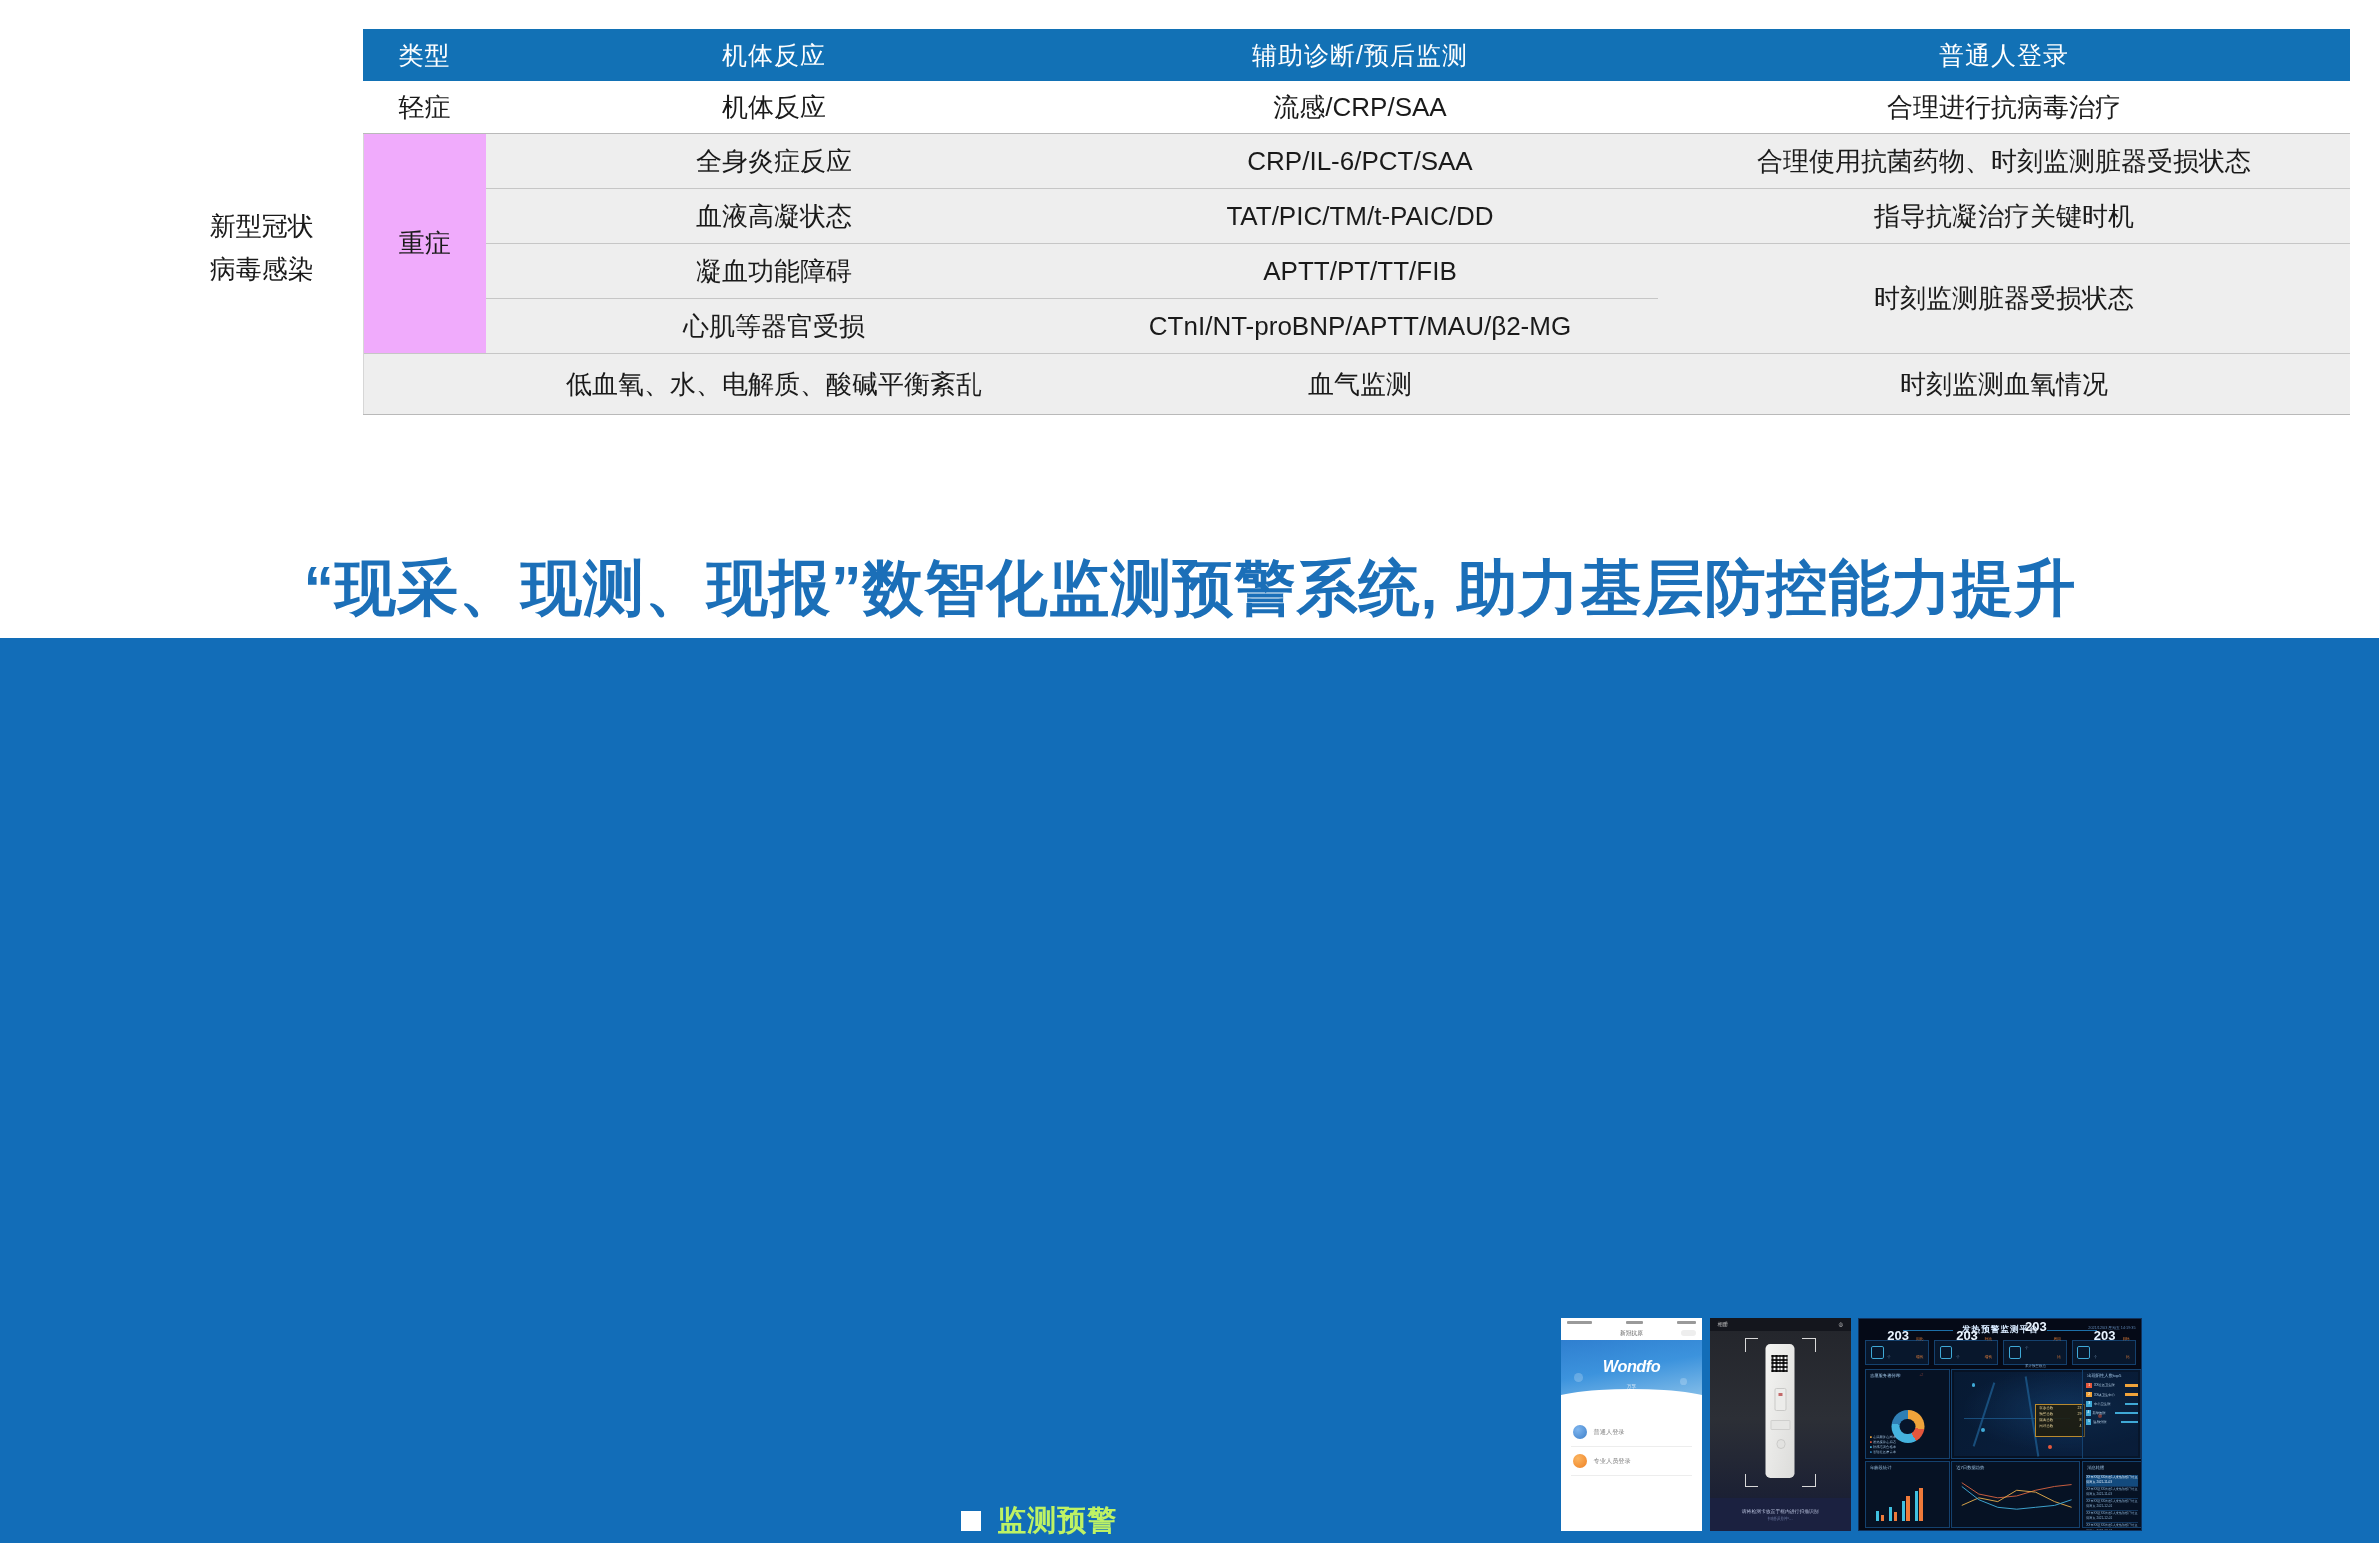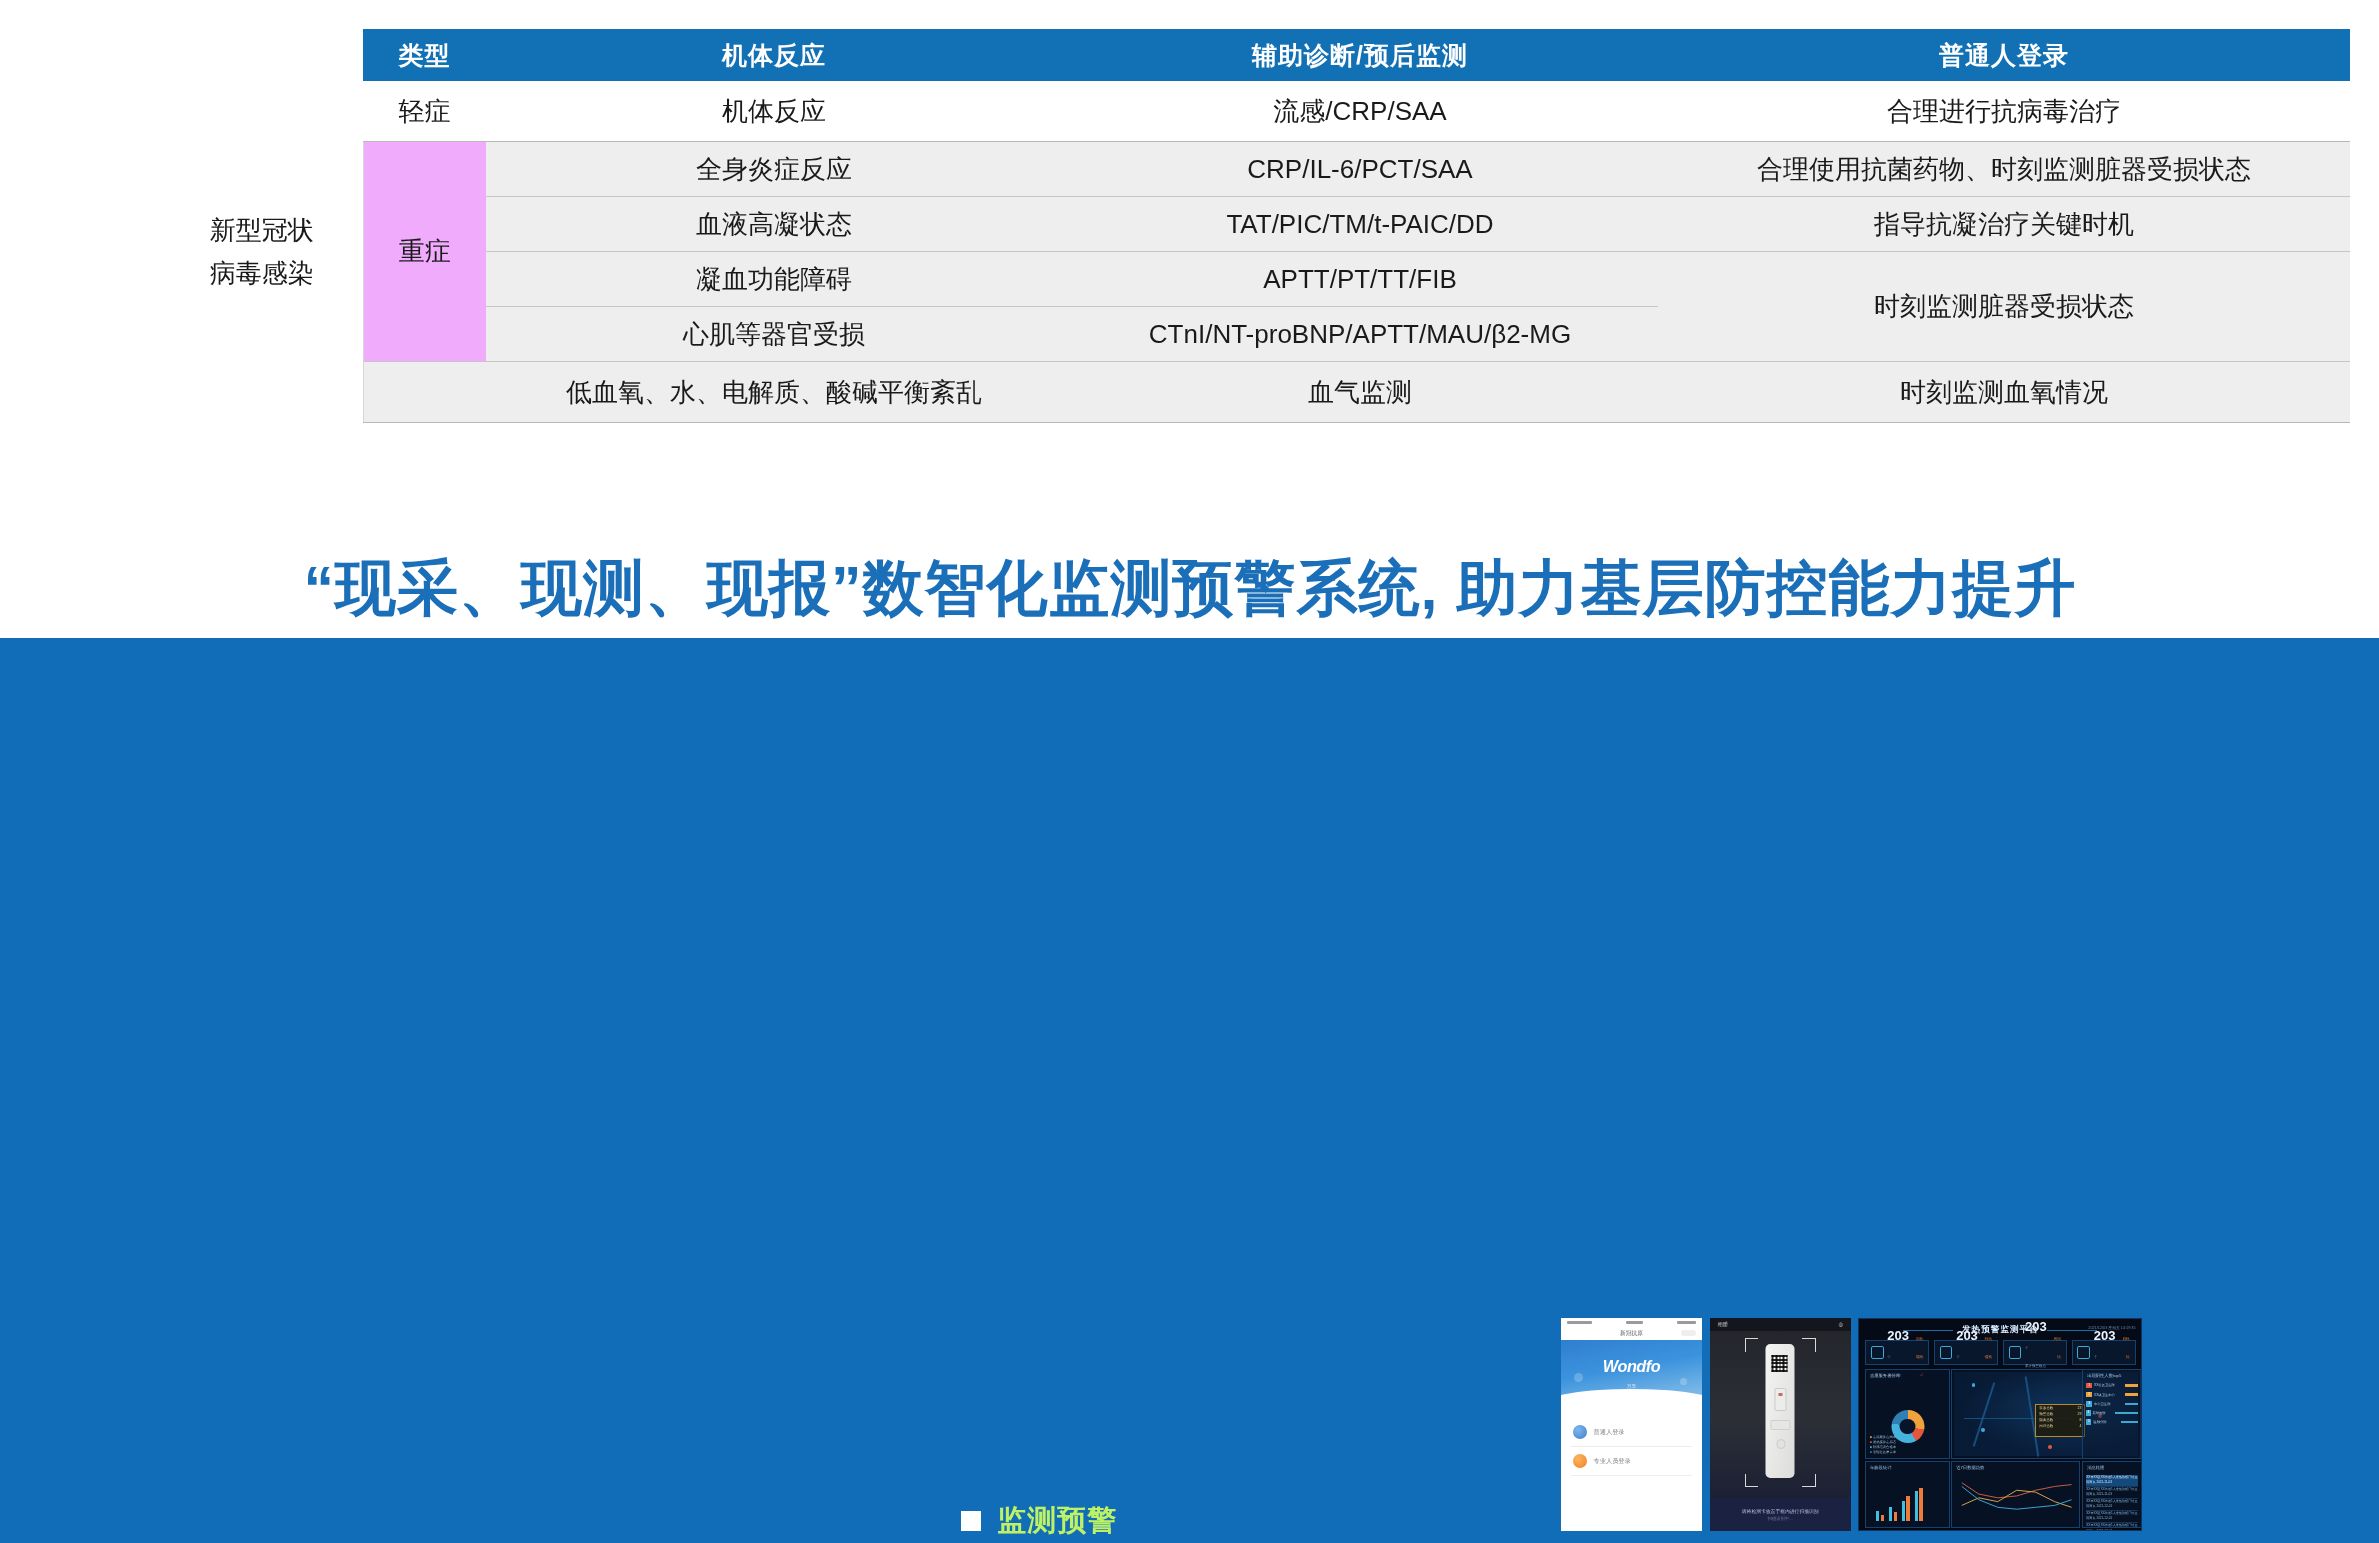--- a/index.html
+++ b/index.html
@@ -29,21 +29,21 @@
     left: 161px;
     top: 29px;
     width: 2188px;
     border-collapse: collapse;
     table-layout: fixed;
   }
   table.dx-table th {
     background: #1271b5;
     color: #ffffff;
     font-size: 25px;
-    font-weight: bold;
+    font-weight: normal;
     height: 50px;
     text-align: center;
     vertical-align: middle;
     letter-spacing: 1px;
   }
   table.dx-table th.th-blank {
     background: #ffffff;
   }
   table.dx-table td {
     font-size: 26px;
@@ -58,21 +58,21 @@
   .c-diag  { width: 596px; }
   .c-mean  { width: 692px; }
 
   td.cell-type {
     background: #ffffff;
     line-height: 1.65;
     font-size: 26px;
   }
   td.shade { background: #eeeeee; }
   td.sev-label { background: #f0abfc; }
-  tr.row-mild td { height: 60px; background:#ffffff; }
+  tr.row-mild td { height: 52px; background:#ffffff; }
   tr.r1 td, tr.r2 td, tr.r3 td, tr.r4 td { height: 54px; }
   tr.r5 td { height: 60px; }
 
   .hline-full {
     border-top: 1.9px solid #b9b9b9;
   }
   .hline-part {
     border-top: 1.4px solid #c6c6c6;
   }
   .botline { border-bottom: 1.9px solid #b9b9b9; }

